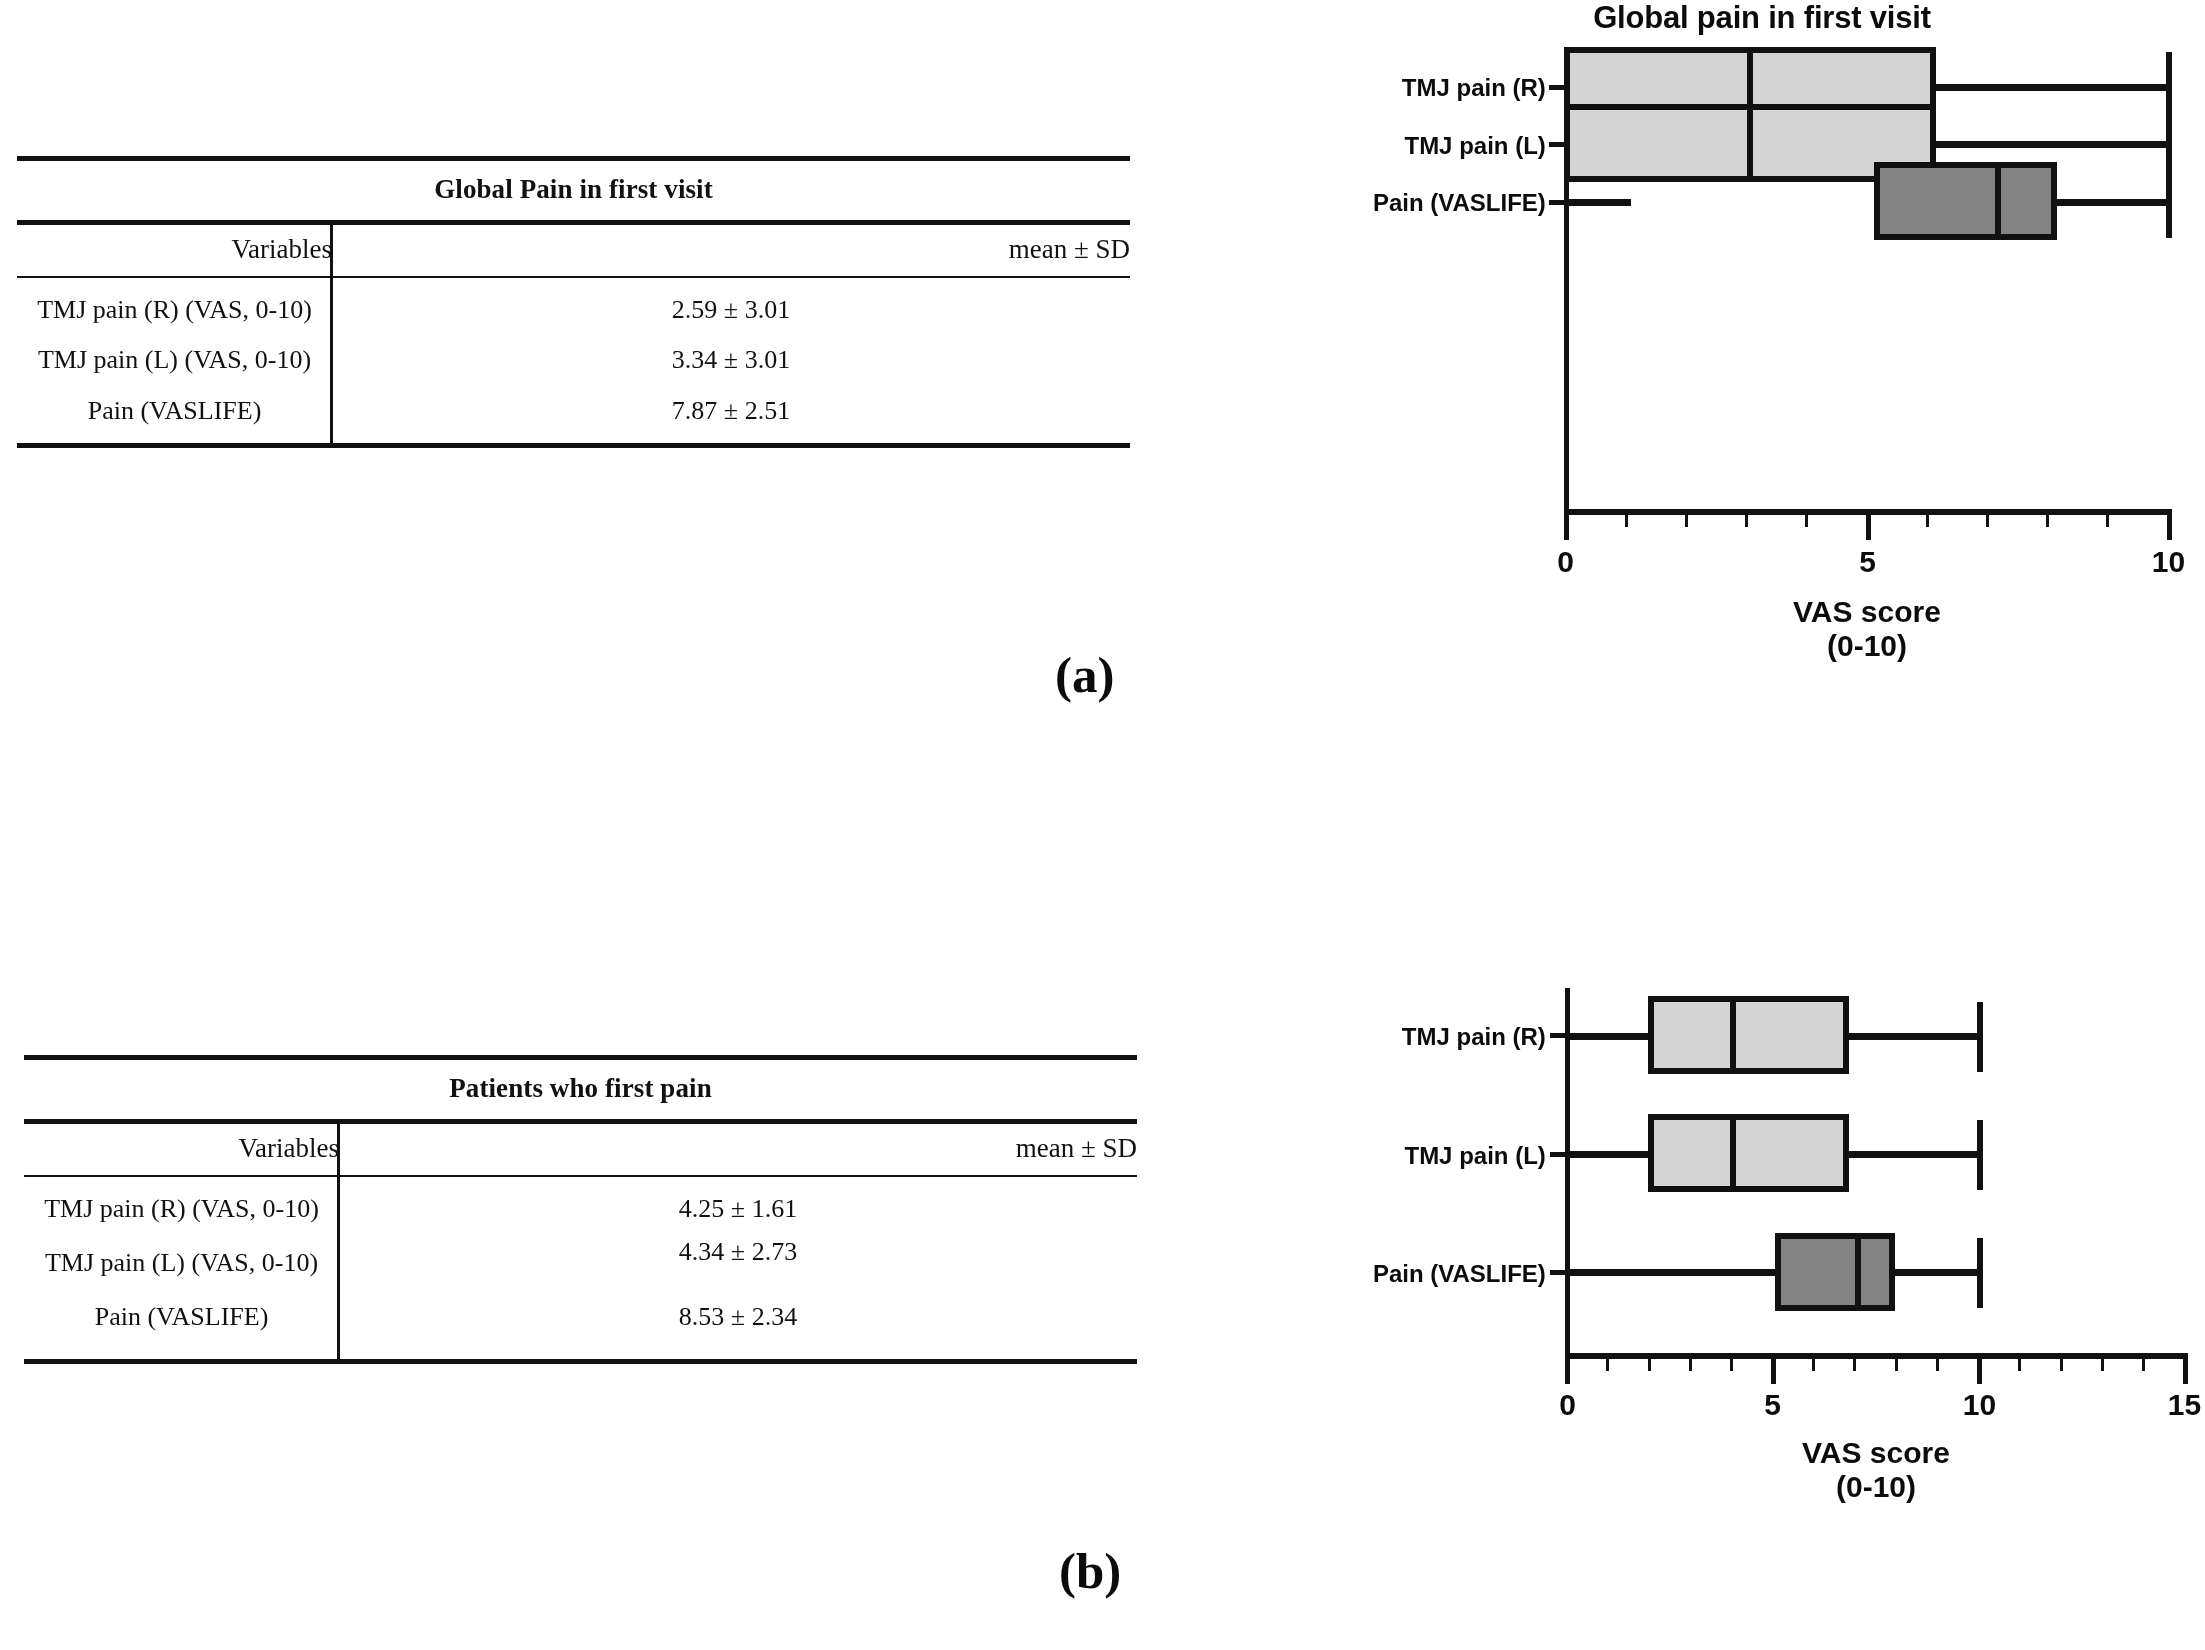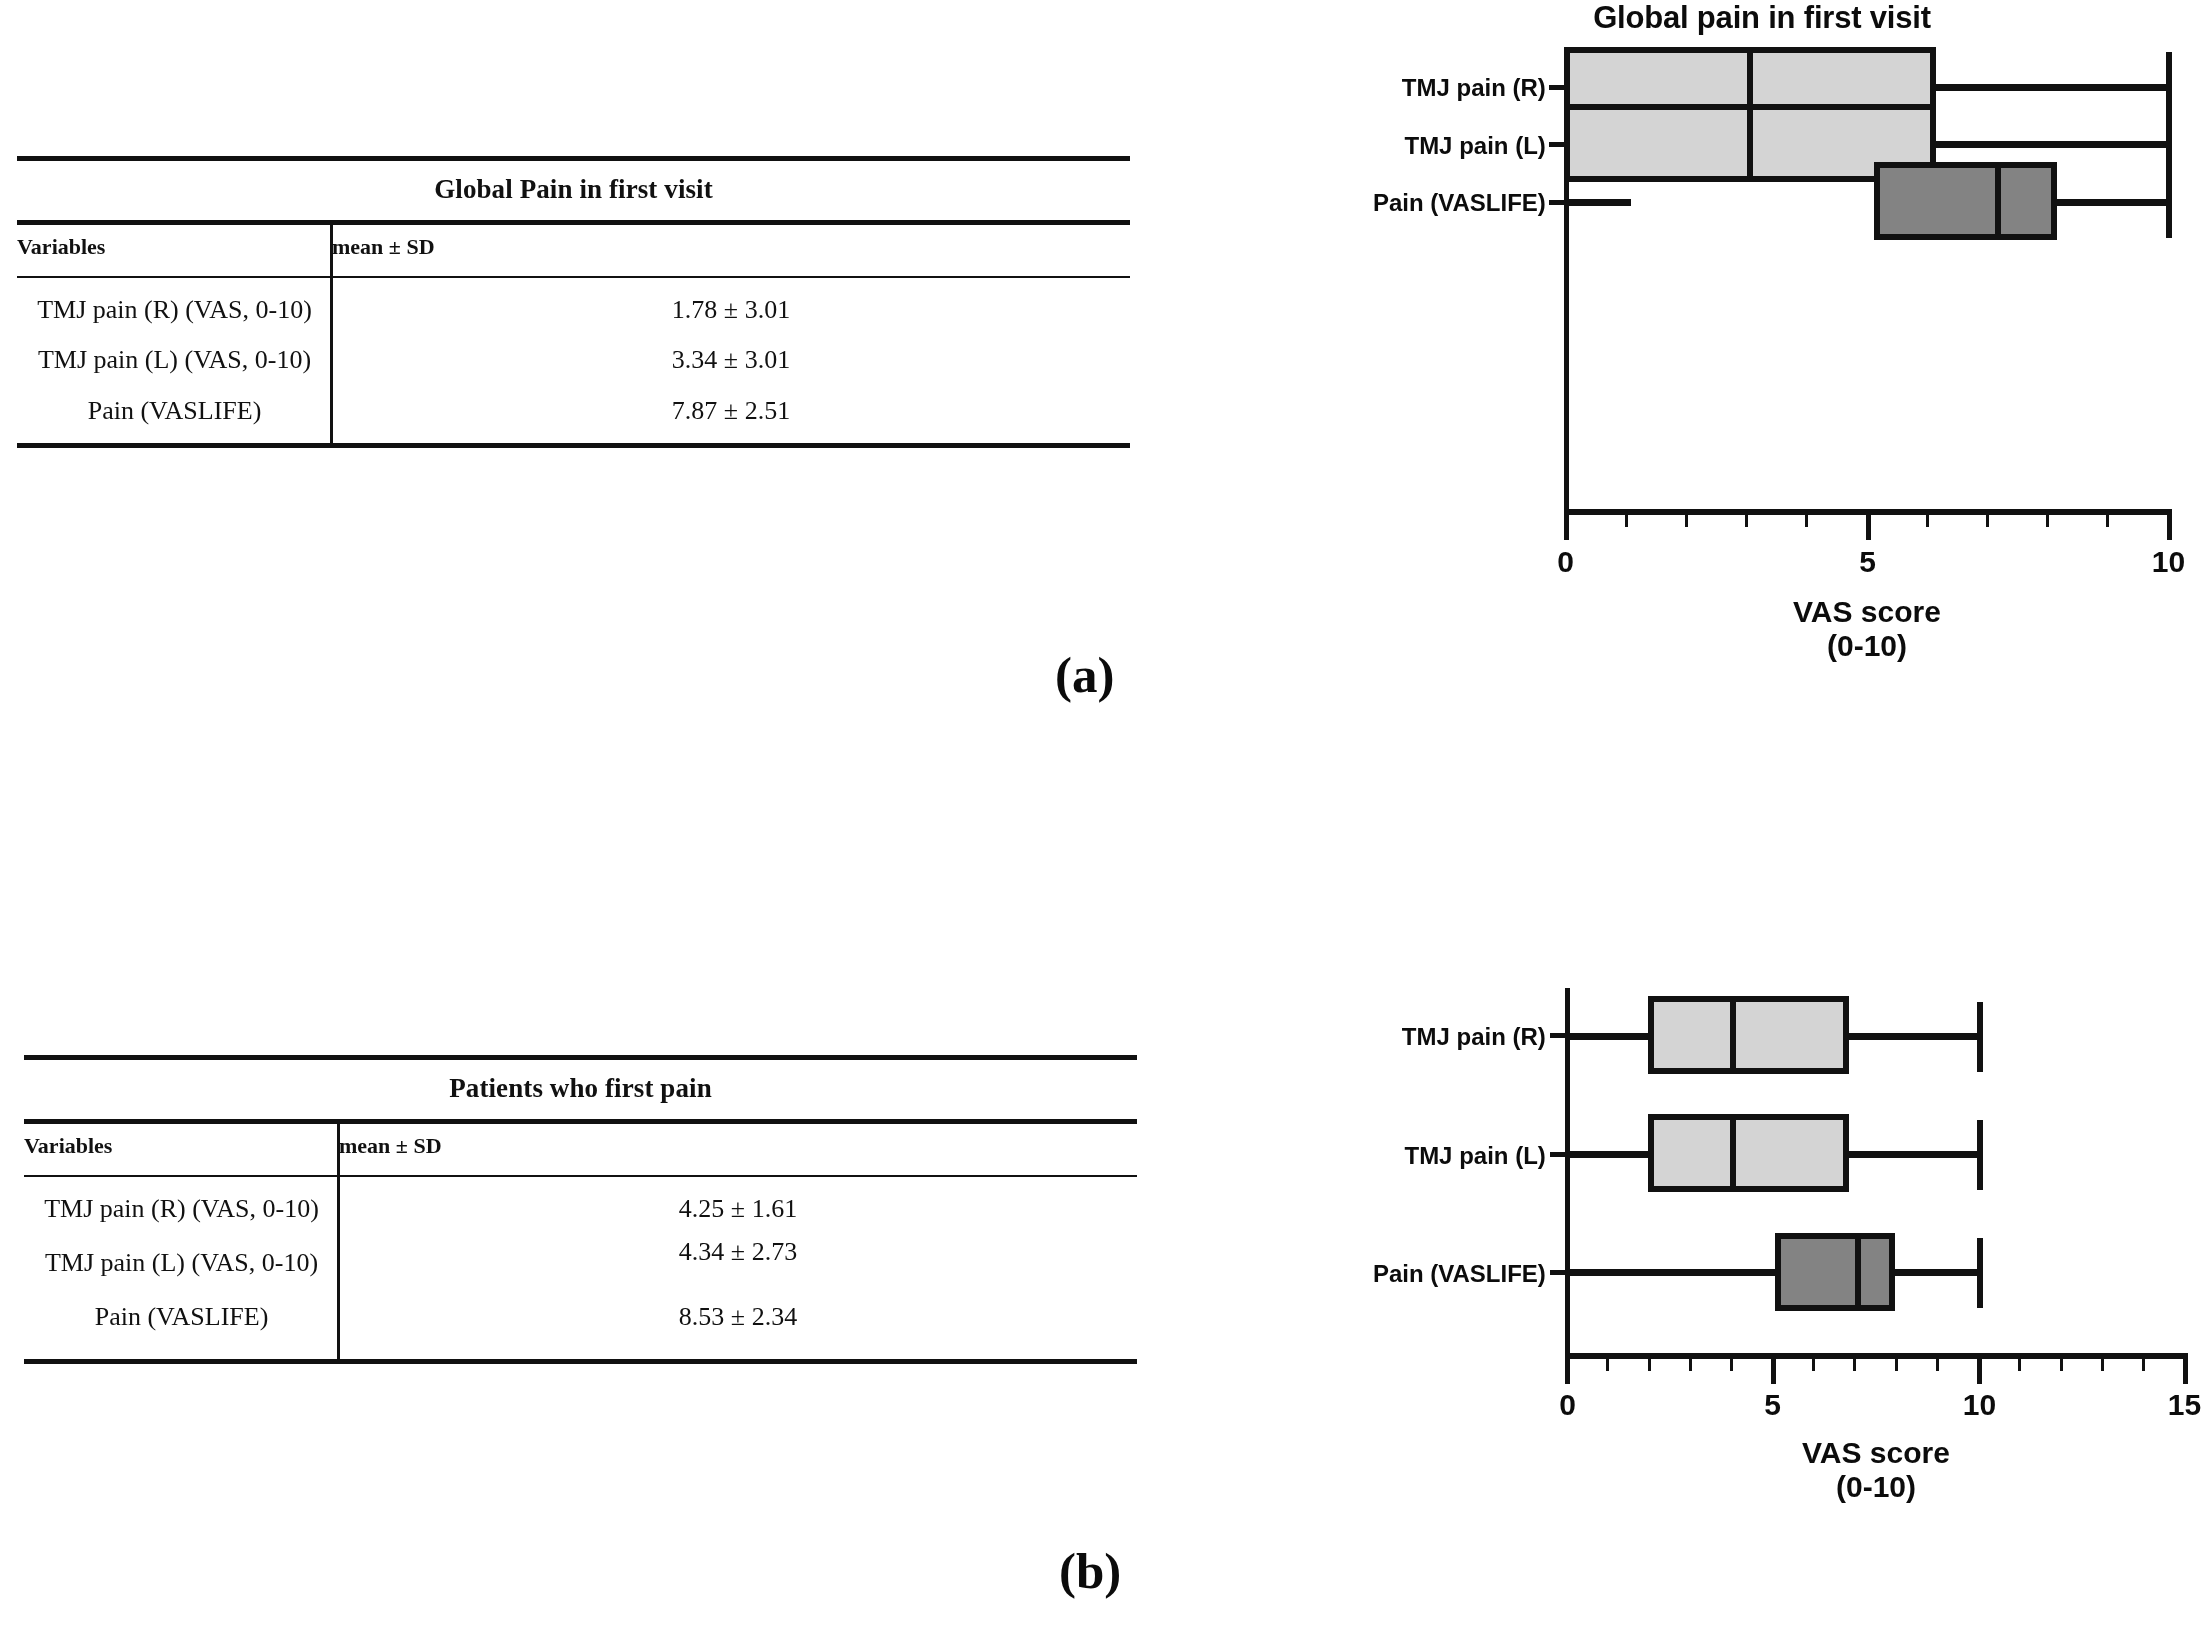--- a/index.html
+++ b/index.html
@@ -16,21 +16,21 @@
   .rule{position:absolute;left:0;background:#111;}
   .rule.thick{height:4.7px;}
   .rule.thin{height:2px;}
   .vdiv{position:absolute;width:2.7px;background:#111;}
 
   .tbl-title{
     position:absolute;left:0;width:100%;text-align:center;
     font-weight:bold;font-size:27px;letter-spacing:0.1px;
   }
   .col-head{
-    position:absolute;text-align:left;font-weight:bold;font-size:22px;
+    position:absolute;text-align:right;font-weight:normal;font-size:27px;
   }
   .cell{
     position:absolute;text-align:center;font-size:26px;font-weight:normal;
   }
   .cell.num{font-size:26px;}
 
   
   .panel-letter{
     position:absolute;font-family:"Liberation Serif", serif;
     font-weight:bold;font-size:51px;color:#0b0b0b;
@@ -77,21 +77,21 @@
   <div class="rule thick" style="top:64px;width:1113px;"></div>
 
   <div class="col-head" style="top:78px;left:0px;width:315px;">Variables</div>
   <div class="col-head" style="top:78px;left:315px;width:798px;">mean ± SD</div>
 
   <div class="rule thin" style="top:120px;width:1113px;"></div>
 
   <div class="vdiv" style="top:64px;left:313px;height:223px;"></div>
 
   <div class="cell" style="top:139px;left:0px;width:315px;">TMJ pain (R) (VAS, 0-10)</div>
-  <div class="cell num" style="top:139px;left:315px;width:798px;">1.78 ± 3.01</div>
+  <div class="cell num" style="top:139px;left:315px;width:798px;">2.59 ± 3.01</div>
 
   <div class="cell" style="top:189px;left:0px;width:315px;">TMJ pain (L) (VAS, 0-10)</div>
   <div class="cell num" style="top:189px;left:315px;width:798px;">3.34 ± 3.01</div>
 
   <div class="cell" style="top:240px;left:0px;width:315px;">Pain (VASLIFE)</div>
   <div class="cell num" style="top:240px;left:315px;width:798px;">7.87 ± 2.51</div>
 
   <div class="rule thick" style="top:287px;width:1113px;"></div>
 </div>
 

